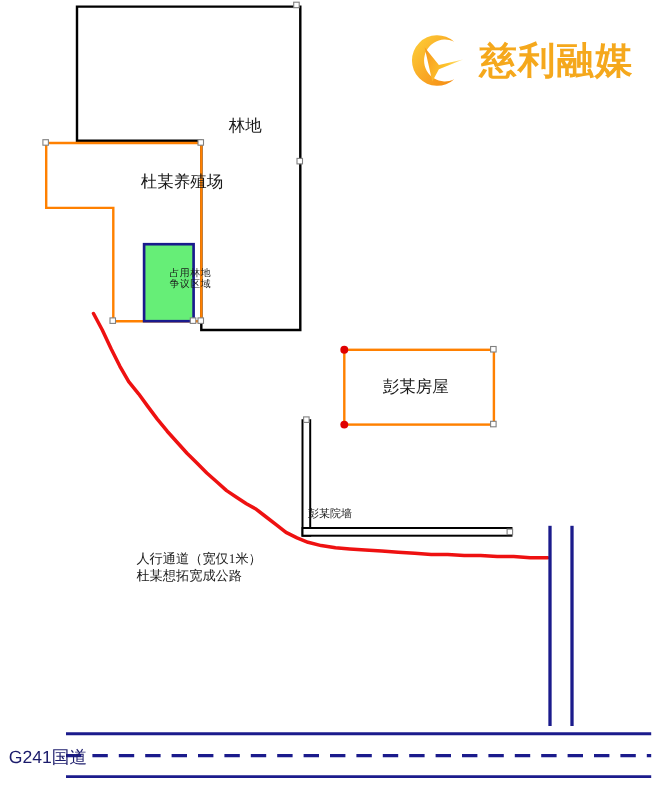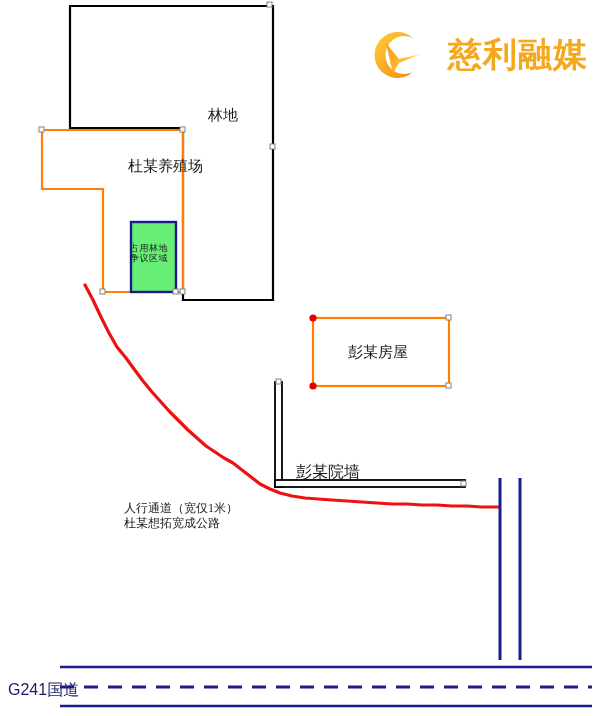--- a/index.html
+++ b/index.html
@@ -26,35 +26,35 @@
   }
   .lbl {
     position: absolute;
     color: #1a1a1a;
     font-family: "Liberation Serif", "DejaVu Serif", serif;
     white-space: pre;
     line-height: 1.25;
   }
   .lbl-forest      { left: 208px; top: 106px;  font-size: 15px; }
   .lbl-farm        { left: 88px;  top: 157px;  font-size: 15px; margin-left: 40px; }
-  .lbl-dispute     { left: 130px; top: 243px;  font-size: 9px;  line-height: 1.15; letter-spacing: .5px;}
+  .lbl-dispute     { left: 130px; top: 243px;  font-size: 9px;  line-height: 1.15; letter-spacing: .5px; padding-left: 24px;}
   .lbl-house       { left: 348px; top: 343px;  font-size: 15px; }
-  .lbl-wall        { left: 296px; top: 462px;  font-size: 16px; font-family: Liberation Serif, serif; }
+  .lbl-wall        { left: 280px; top: 462px;  font-size: 10px; font-family: Liberation Serif, serif; }
   .lbl-footpath    { left: 124px; top: 501px;  font-size: 12px; }
   .lbl-selfroad    { left: 351px; top: 571px;  font-size: 12px; }
   .lbl-g241        { left: 8px;   top: 680px;  font-size: 16px; color:#1b1b6b; font-family:"Liberation Sans", sans-serif;}
   .brand {
     position: absolute;
     left: 366px;
     top: 24px;
     width: 212px;
     height: 62px;
     display: flex;
     align-items: center;
-    gap: 24px;
+    gap: 12px;
   }
   .brand-mark { width: 58px; height: 58px; flex: 0 0 58px; }
   .brand-text {
     font-family: "Liberation Serif", "DejaVu Serif", serif;
     font-weight: bold;
     font-size: 34px;
     color: #f5a81c;
     letter-spacing: 1px;
     white-space: nowrap;
   }

